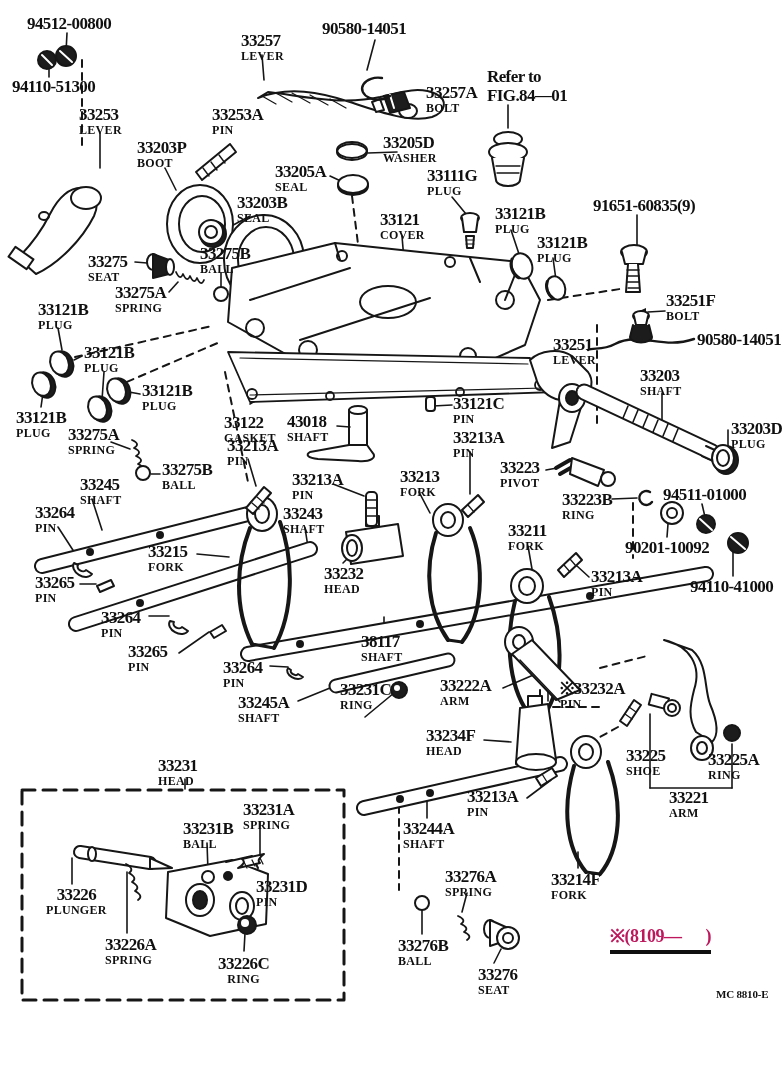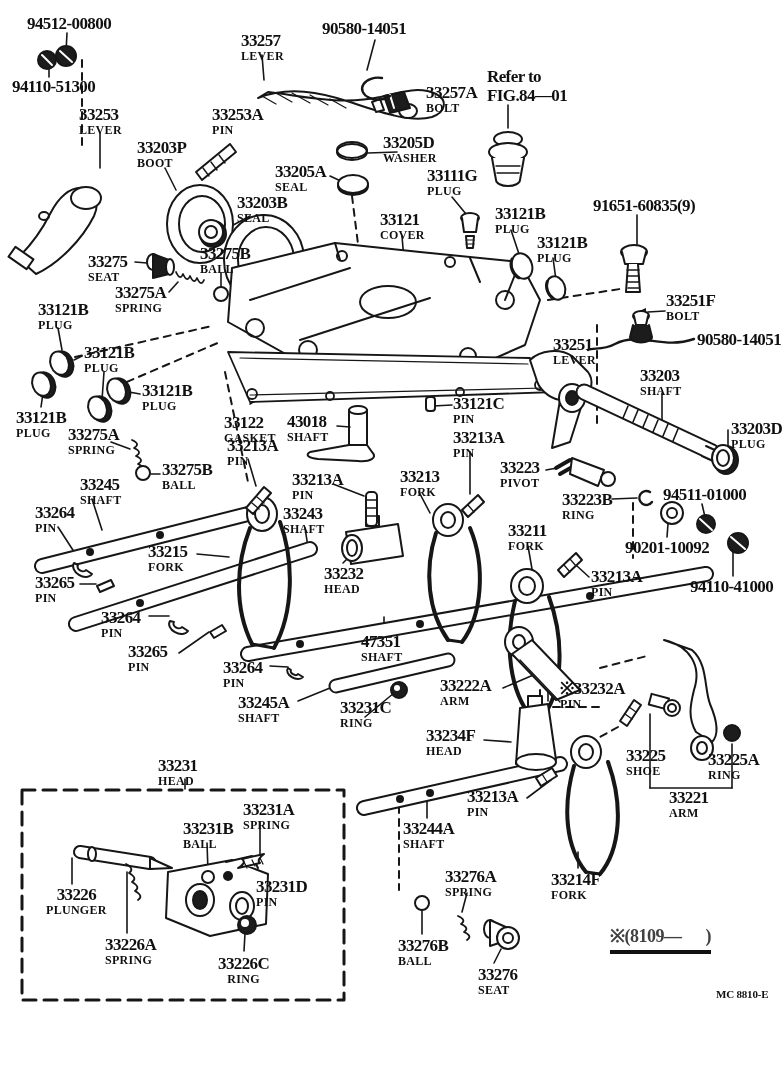--- a/index.html
+++ b/index.html
@@ -4,21 +4,21 @@
 <style>
   html,body{margin:0;padding:0;background:#fff;}
   #page{position:relative;width:784px;height:1066px;background:#ffffff;overflow:hidden;
         font-family:Liberation Serif, serif;}
   #art{position:absolute;left:0;top:0;}
   #label-layer{position:absolute;left:0;top:0;width:100%;height:100%;}
   .lbl{position:absolute;color:#101010;font-weight:bold;line-height:1;white-space:pre;}
   .lbl .num{display:block;font-size:17px;letter-spacing:-0.6px;}
   .lbl .desc{display:block;font-size:12px;letter-spacing:0.3px;margin-top:1px;}
   .lbl.ref .desc{font-size:17px;letter-spacing:-0.6px;margin-top:2px;}
-  .note-avail{position:absolute;left:610px;top:923px;color:#404040;font-weight:bold;
+  .note-avail{position:absolute;left:610px;top:923px;color:#be185d;font-weight:bold;
         font-size:18px;letter-spacing:-0.5px;white-space:pre;
         border-bottom:4px solid #101010;padding-bottom:3px;}
   .fiche-code{position:absolute;left:716px;top:988px;color:#101010;font-weight:bold;
         font-size:11px;letter-spacing:-0.2px;}
 </style>
 </head>
 <body>
 
 <div id="page">
 
@@ -511,26 +511,26 @@
       <div class="lbl" style="left: 508px; top: 522px;"><span class="num">33211</span><span class="desc">FORK</span></div>
       <div class="lbl" style="left: 625px; top: 539px;"><span class="num">90201-10092</span></div>
       <div class="lbl" style="left: 148px; top: 543px;"><span class="num">33215</span><span class="desc">FORK</span></div>
       <div class="lbl" style="left: 283px; top: 505px;"><span class="num">33243</span><span class="desc">SHAFT</span></div>
       <div class="lbl" style="left: 324px; top: 565px;"><span class="num">33232</span><span class="desc">HEAD</span></div>
       <div class="lbl" style="left: 591px; top: 568px;"><span class="num">33213A</span><span class="desc">PIN</span></div>
       <div class="lbl" style="left: 35px; top: 574px;"><span class="num">33265</span><span class="desc">PIN</span></div>
       <div class="lbl" style="left: 690px; top: 578px;"><span class="num">94110-41000</span></div>
       <div class="lbl" style="left: 101px; top: 609px;"><span class="num">33264</span><span class="desc">PIN</span></div>
       <div class="lbl" style="left: 128px; top: 643px;"><span class="num">33265</span><span class="desc">PIN</span></div>
-      <div class="lbl" style="left: 361px; top: 633px;"><span class="num">47351</span><span class="desc">SHAFT</span></div>
+      <div class="lbl" style="left: 361px; top: 633px;"><span class="num">38117</span><span class="desc">SHAFT</span></div>
       <div class="lbl" style="left: 223px; top: 659px;"><span class="num">33264</span><span class="desc">PIN</span></div>
       <div class="lbl" style="left: 440px; top: 677px;"><span class="num">33222A</span><span class="desc">ARM</span></div>
       <div class="lbl" style="left: 560px; top: 680px;"><span class="num">※33232A</span><span class="desc">PIN</span></div>
       <div class="lbl" style="left: 238px; top: 694px;"><span class="num">33245A</span><span class="desc">SHAFT</span></div>
-      <div class="lbl" style="left: 340px; top: 699px;"><span class="num">33231C</span><span class="desc">RING</span></div>
+      <div class="lbl" style="left: 340px; top: 681px;"><span class="num">33231C</span><span class="desc">RING</span></div>
       <div class="lbl" style="left: 426px; top: 727px;"><span class="num">33234F</span><span class="desc">HEAD</span></div>
       <div class="lbl" style="left: 626px; top: 747px;"><span class="num">33225</span><span class="desc">SHOE</span></div>
       <div class="lbl" style="left: 708px; top: 751px;"><span class="num">33225A</span><span class="desc">RING</span></div>
       <div class="lbl" style="left: 158px; top: 757px;"><span class="num">33231</span><span class="desc">HEAD</span></div>
       <div class="lbl" style="left: 669px; top: 789px;"><span class="num">33221</span><span class="desc">ARM</span></div>
       <div class="lbl" style="left: 243px; top: 801px;"><span class="num">33231A</span><span class="desc">SPRING</span></div>
       <div class="lbl" style="left: 467px; top: 788px;"><span class="num">33213A</span><span class="desc">PIN</span></div>
       <div class="lbl" style="left: 183px; top: 820px;"><span class="num">33231B</span><span class="desc">BALL</span></div>
       <div class="lbl" style="left: 403px; top: 820px;"><span class="num">33244A</span><span class="desc">SHAFT</span></div>
       <div class="lbl" style="left: 256px; top: 878px;"><span class="num">33231D</span><span class="desc">PIN</span></div>

